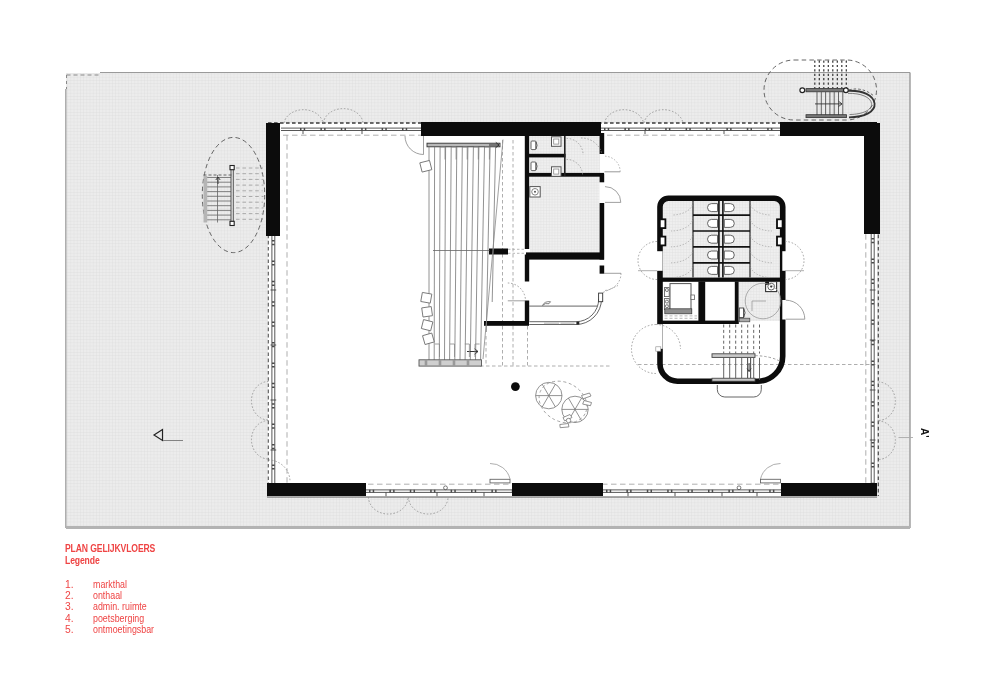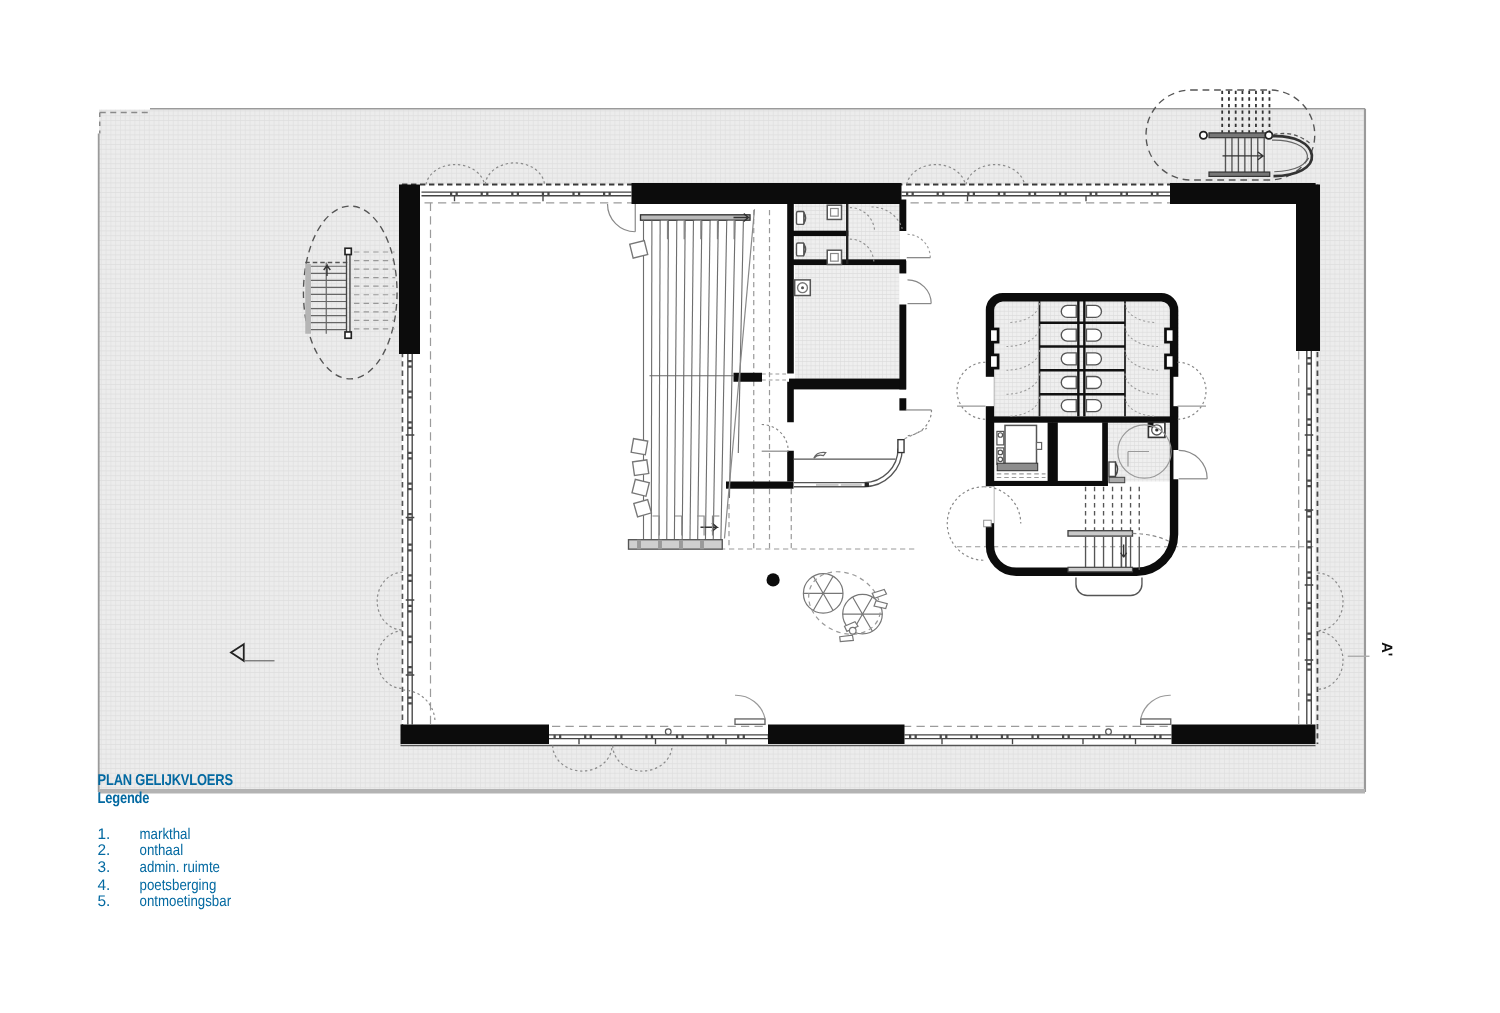--- a/index.html
+++ b/index.html
@@ -1,19 +1,19 @@
 <!DOCTYPE html>
 <html><head>
 <meta charset="utf-8">
 <style>
   html,body{margin:0;padding:0;background:#ffffff;}
   #page{position:relative;width:1000px;height:675px;background:#ffffff;overflow:hidden;
         font-family:"Liberation Sans", sans-serif;}
   svg{display:block;}
-  .lg{position:absolute;left:65px;top:514px;color:#0369a1;}
+  .lg{position:absolute;left:65px;top:542px;color:#ef4444;}
   .lg h1{font-size:10.5px;line-height:12.3px;margin:0;font-weight:bold;letter-spacing:-0.15px;transform:scaleX(.82);transform-origin:0 0;}
   .lg table{border-collapse:collapse;margin-top:12px;font-size:10.3px;line-height:11.4px;}
   .lg td span{display:inline-block;transform:scaleX(.86);transform-origin:0 50%;}
   .lg td{padding:0;vertical-align:top;}
   .lg td.n{width:28px;}
 </style>
 </head>
 <body>
 <div id="page">
 <svg width="1000" height="675" viewBox="0 0 1000 675">

